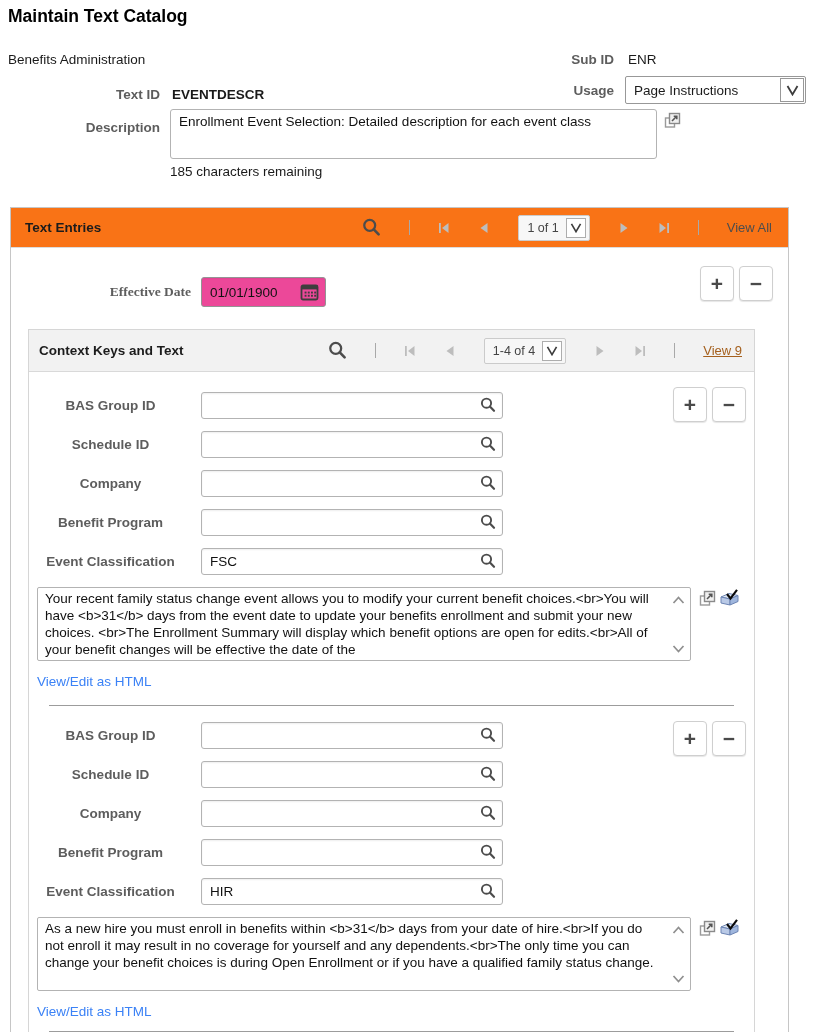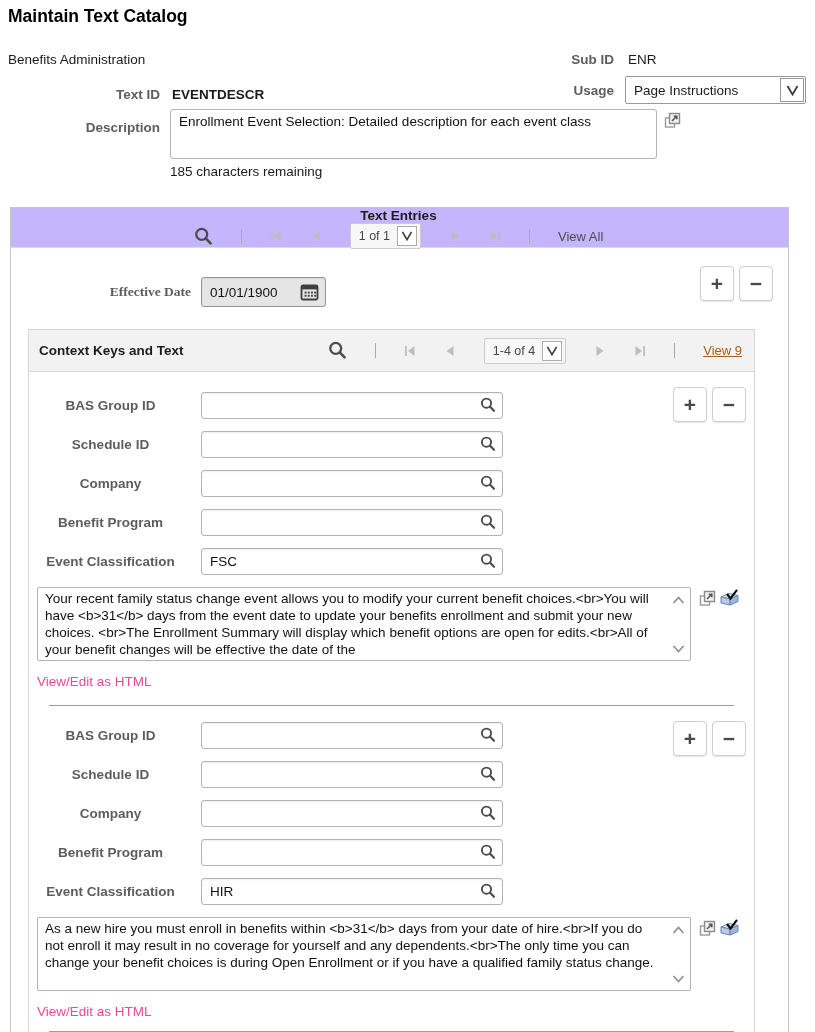--- a/index.html
+++ b/index.html
@@ -26,21 +26,21 @@
   .descbox { position:absolute; left:170px; top:79px; width:487px; height:50px; border:1px solid #b3b3b3;
              border-radius:3px; padding:3px 8px; font:13.5px/17px "Liberation Sans", sans-serif;
              resize:none; overflow:hidden; color:#111; }
   .desc-l { position:absolute; left:0; top:90px; width:160px; text-align:right; }
   .hdr .expico { position:absolute; left:663px; top:81px; cursor:pointer; }
   .hdr .chars { position:absolute; left:170px; top:134px; color:#1a1a1a; }
 
   
   .tebox { position:absolute; left:10px; top:207px; width:779px; border:1px solid #c6c6c6; background:#fff; }
   .tehead { height:40px; display:flex; align-items:center; justify-content:space-between;
-            padding:0 16px 0 14px; border-bottom:1px solid #dcdcdc; background:#c4b5fd;flex-direction:column; }
+            padding:0 16px 0 14px; border-bottom:1px solid #dcdcdc; background:#f97316; }
   .sectitle { font-weight:bold; font-size:13.5px; color:#1c1c1c; }
 
   .pager { display:flex; align-items:center; gap:28px; }
   .pipe { width:1px; height:15px; background:#a9a9a9; }
   .picon { display:flex; cursor:pointer; }
   .parrow { display:flex; cursor:pointer; }
   .pcount { display:flex; align-items:center; gap:7px; background:#f7f7f7; border:1px solid #cbcbcb;
             border-radius:2px; padding:2px 3px 2px 8px; font-size:12.5px; color:#454545; cursor:pointer; }
   .ddbox { width:20px; height:20px; background:#fff; border:1px solid #adadad;
            display:flex; align-items:center; justify-content:center; }
@@ -49,21 +49,21 @@
 
   .tebody { position:relative; }
   .pmwrap { display:flex; gap:5px; }
   .pm-te { position:absolute; top:18px; right:15px; }
   .pmbtn { width:34px; height:35px; border:1px solid #cfcfcf; border-radius:4px; background:#fff;
            font:bold 21px/31px "Liberation Sans", sans-serif; color:#4a4a4a; cursor:pointer;
            box-shadow:0 1px 1px rgba(0,0,0,.10); }
   .eff-row { display:flex; align-items:center; padding-top:29px; }
   .eff-l { width:190px; text-align:right; padding-right:10px;font-family:Liberation Serif, serif; }
   .dategrp { display:flex; align-items:center; width:125px; height:30px; border:1px solid #949494;
-             border-radius:3px; background:#e5e5e5; box-shadow:inset 0 1px 2px rgba(0,0,0,.06); }
+             border-radius:3px; background:#ec4899; box-shadow:inset 0 1px 2px rgba(0,0,0,.06); }
   .dateinput { border:0; width:86px; padding-left:8px; font:13.5px "Liberation Sans", sans-serif;
                outline:none; background:transparent; color:#111; }
   .calbtn { margin-left:auto; margin-right:6px; display:flex; cursor:pointer; }
 
   
   .ctxbox { margin:22px 0 0 17px; width:727px; border:1px solid #d6d6d6; background:#fff; padding-bottom:30px; }
   .ctxhead { height:42px; background:#f2f2f2; border-bottom:1px solid #d9d9d9; display:flex;
              align-items:center; justify-content:space-between; padding:0 12px 0 10px; }
 
   .record { position:relative; padding-top:20px; }
@@ -80,21 +80,21 @@
   .tarow { display:flex; margin:12px 0 0 8px; }
   .tawrap { position:relative; width:654px; }
   .cta { width:100%; height:74px; border:1px solid #b3b3b3; border-radius:2px;
          padding:2px 26px 2px 7px; font:13.5px/17px "Liberation Sans", sans-serif; color:#111;
          resize:none; overflow:hidden; }
   .sc { position:absolute; right:6px; display:flex; cursor:pointer; }
   .sc-up { top:9px; } .sc-dn { bottom:11px; }
   .taicons { margin-left:7px; display:flex; gap:2px; align-items:flex-start; padding-top:2px; }
   .taicons span { cursor:pointer; display:flex; }
 
-  .htmllink { display:inline-block; margin:10px 0 0 8px; color:#ec4899; text-decoration:none; cursor:pointer; }
+  .htmllink { display:inline-block; margin:10px 0 0 8px; color:#3b82f6; text-decoration:none; cursor:pointer; }
   .sep { border-top:1px solid #9c9c9c; margin:16px 20px 0 20px; height:0; }
   .record:last-child .sep { margin-top:12px; }
 </style>
 </head>
 <body>
 
 <div class="page">
 
   <h1 class="ptitle">Maintain Text Catalog</h1>
 

